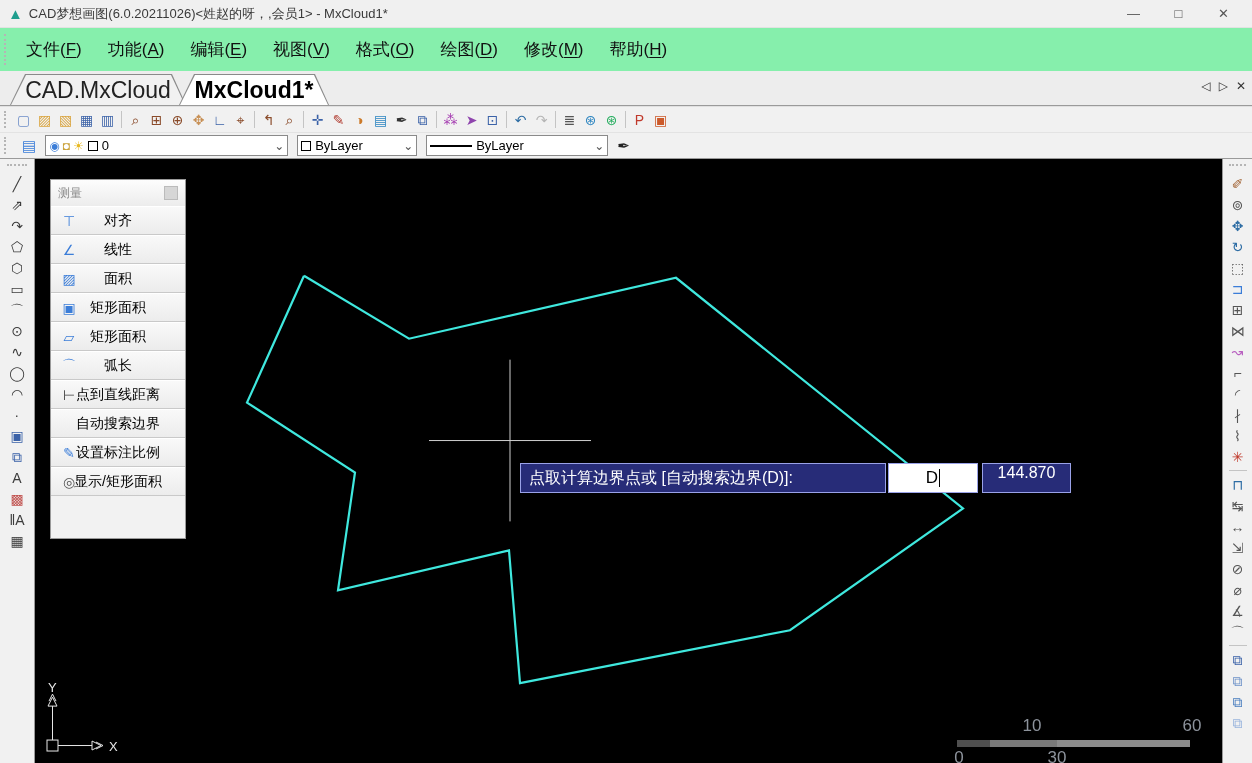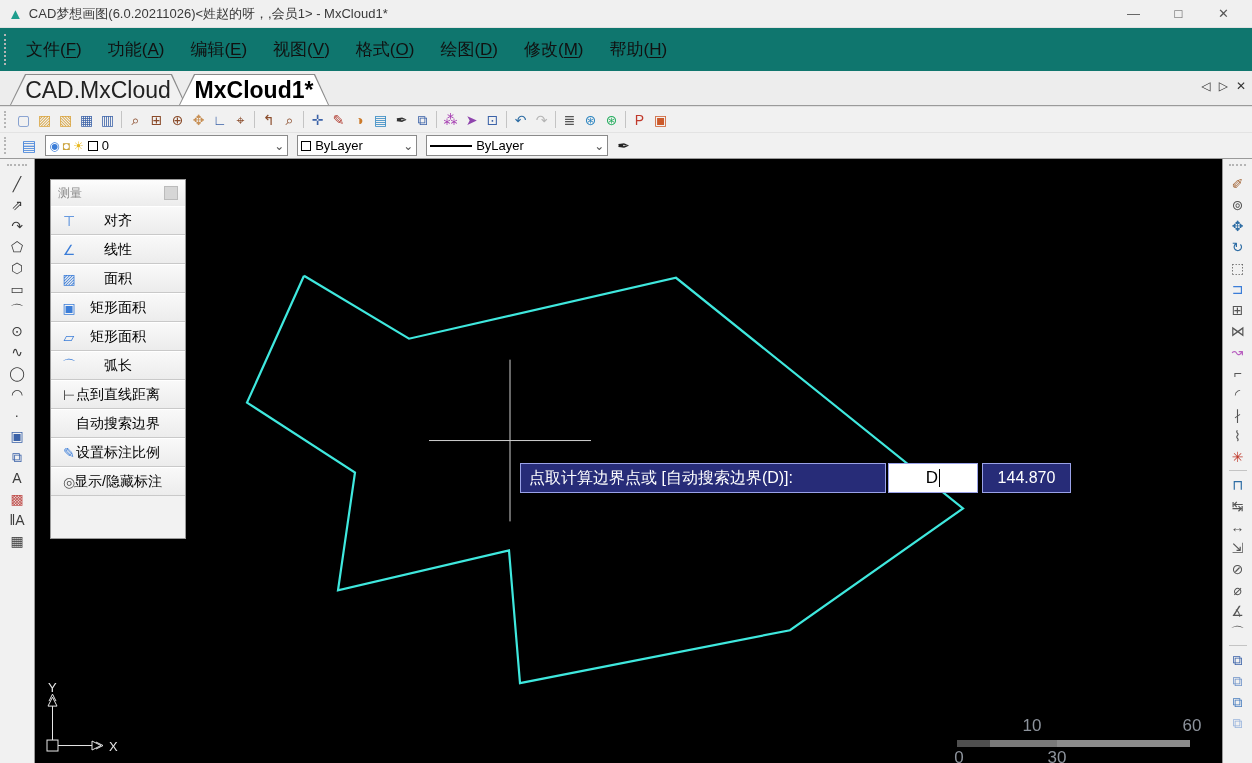--- a/index.html
+++ b/index.html
@@ -8,21 +8,21 @@
   .app { width:1252px; height:763px; display:flex; flex-direction:column; background:#f0f0f0; }
 
   
   .titlebar { height:27px; background:#f0f0f0; display:flex; align-items:center; padding:0 6px; flex:0 0 auto; }
   .logo { color:#1f9e8e; font-size:15px; margin:0 6px 0 2px; }
   .title-text { font-size:13px; color:#3a3a3a; flex:1 1 auto; white-space:nowrap; overflow:hidden; }
   .winbtns { display:flex; gap:0; }
   .winbtn { width:45px; text-align:center; font-size:13px; color:#555; cursor:default; line-height:27px; }
 
   
-  .menubar { height:44px; background:#0f766e; display:flex; align-items:center; border-top:1px solid #e2e2e2; flex:0 0 auto; }
+  .menubar { height:44px; background:#86efac; display:flex; align-items:center; border-top:1px solid #e2e2e2; flex:0 0 auto; }
   .grip { width:5px; height:70%; margin:0 4px; border-left:2px dotted #b5b5b5; }
   .menu-item { font-size:17px; color:#111; padding:0 13px; white-space:nowrap; cursor:default; }
   .menu-item u { text-underline-offset:2px; }
 
   
   .tabbar { height:35px; background:#ededed; position:relative; border-bottom:1px solid #9a9a9a; flex:0 0 auto; }
   .tab { position:absolute; bottom:0; height:31px; }
   .tab-border { position:absolute; inset:0; background:#8a8a8a;
     clip-path:polygon(15px 0, calc(100% - 14px) 0, 100% 100%, 0 100%); }
   .tab-face { position:absolute; inset:1px 1px 0 1px; display:flex; align-items:center; justify-content:center;
@@ -75,21 +75,21 @@
   .panel-pad { height:42px; background:#f2f2f2; }
 
   
   .prompt-row { position:absolute; left:485px; top:304px; height:30px; display:flex; z-index:3; }
   .prompt-box { width:366px; height:30px; background:#272c78; border:1px solid #9aa2e8; color:#fff;
     font-size:16px; display:flex; align-items:center; padding-left:8px; white-space:nowrap; }
   .prompt-input { width:90px; height:30px; margin-left:2px; background:#fff; border:1px solid #9aa2e8;
     display:flex; align-items:center; justify-content:center; font-size:17px; color:#000; }
   .caret { width:1px; height:18px; background:#000; margin-left:1px; }
   .prompt-value { width:89px; height:30px; margin-left:4px; background:#272c78; border:1px solid #9aa2e8;
-    color:#fff; font-size:16px; display:flex; align-items:center; justify-content:center; }
+    color:#fff; font-size:16px; display:flex; justify-content:center; }
 
   
   .sb-seg { position:absolute; top:581px; height:7px; }
   .sb-lab { position:absolute; transform:translateX(-50%); color:#8d939c; font-size:17px; }
 </style>
 </head>
 <body>
 
 <div class="app">
 
@@ -432,21 +432,21 @@
               <span class="plabel">自动搜索边界</span>
             </div>
 
             <div class="pitem">
               <span class="picon" style="color: rgb(59, 125, 216);">✎</span>
               <span class="plabel">设置标注比例</span>
             </div>
 
             <div class="pitem">
               <span class="picon" style="color: rgb(85, 85, 85);">◎</span>
-              <span class="plabel">显示/隐藏标注</span>
+              <span class="plabel">显示/矩形面积</span>
             </div>
           </div>
         <div class="panel-pad"></div>
       </div>
 
       <div class="prompt-row">
         <div class="prompt-box">
           <span>点取计算边界点或 [自动搜索边界(D)]:</span>
         </div>
         <div class="prompt-input">

